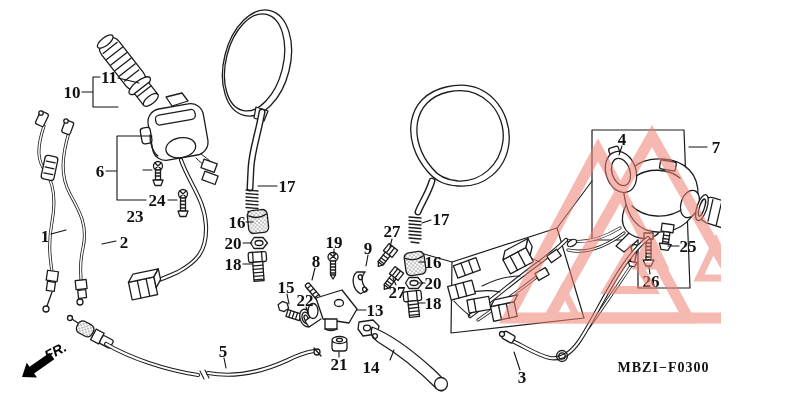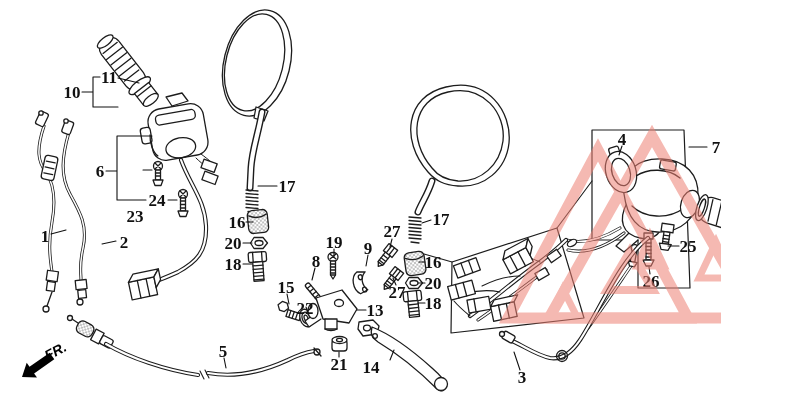--- a/index.html
+++ b/index.html
@@ -426,39 +426,40 @@
       <span class="callout" style="left: 157px; top: 200px;">24</span>
       <span class="callout" style="left: 45px; top: 236px;">1</span>
       <span class="callout" style="left: 124px; top: 242px;">2</span>
       <span class="callout" style="left: 287px; top: 186px;">17</span>
       <span class="callout" style="left: 237px; top: 222px;">16</span>
       <span class="callout" style="left: 233px; top: 243px;">20</span>
       <span class="callout" style="left: 233px; top: 264px;">18</span>
       <span class="callout" style="left: 334px; top: 242px; text-align: right;">19</span>
       <span class="callout" style="left: 316px; top: 261px;">8</span>
       <span class="callout" style="left: 286px; top: 287px;">15</span>
-      <span class="callout" style="left: 305px; top: 308px;">22</span>
+      <span class="callout" style="left: 305px; top: 300px;">22</span>
       <span class="callout" style="left: 368px; top: 248px;">9</span>
       <span class="callout" style="left: 392px; top: 231px;">27</span>
       <span class="callout" style="left: 397px; top: 292px;">27</span>
       <span class="callout" style="left: 375px; top: 310px;">13</span>
       <span class="callout" style="left: 223px; top: 351px;">5</span>
       <span class="callout" style="left: 339px; top: 364px;">21</span>
       <span class="callout" style="left: 371px; top: 367px;">14</span>
       <span class="callout" style="left: 441px; top: 219px;">17</span>
       <span class="callout" style="left: 433px; top: 262px;">16</span>
       <span class="callout" style="left: 433px; top: 283px;">20</span>
       <span class="callout" style="left: 433px; top: 303px;">18</span>
       <span class="callout" style="left: 522px; top: 377px;">3</span>
       <span class="callout" style="left: 622px; top: 139px;">4</span>
       <span class="callout" style="left: 716px; top: 147px;">7</span>
       <span class="callout" style="left: 729px; top: 181px; margin-top: 20px;">12</span>
       <span class="callout" style="left: 688px; top: 246px;">25</span>
       <span class="callout" style="left: 651px; top: 281px;">26</span>
     </div>
+  <div id="code-label">MBZI−F0300</div>
   <div id="fr-label">FR.</div>
 
   <svg width="800" height="400" viewBox="0 0 800 400" style="pointer-events:none">
     <g stroke="#ee8174" fill="none" opacity="0.55" stroke-linejoin="miter">
       <polygon points="652,136 755,318 549,318" stroke-width="11"></polygon>
       <polygon points="598,150 688,318 508,318" stroke-width="11"></polygon>
       <polygon points="650,236 664,266 637,266" stroke-width="7"></polygon>
       <polygon points="630,251 653,290 607,290" stroke-width="8"></polygon>
       <polygon points="716,242 733,278 699,278" stroke-width="7"></polygon>
       <polygon points="563,289 578,319 548,319" stroke-width="7"></polygon>

